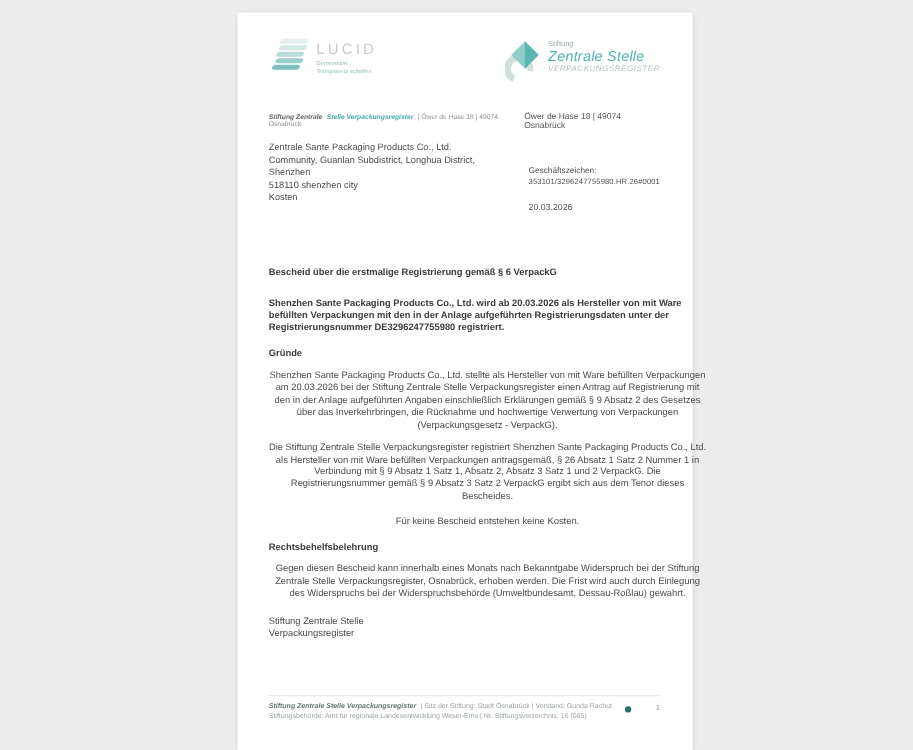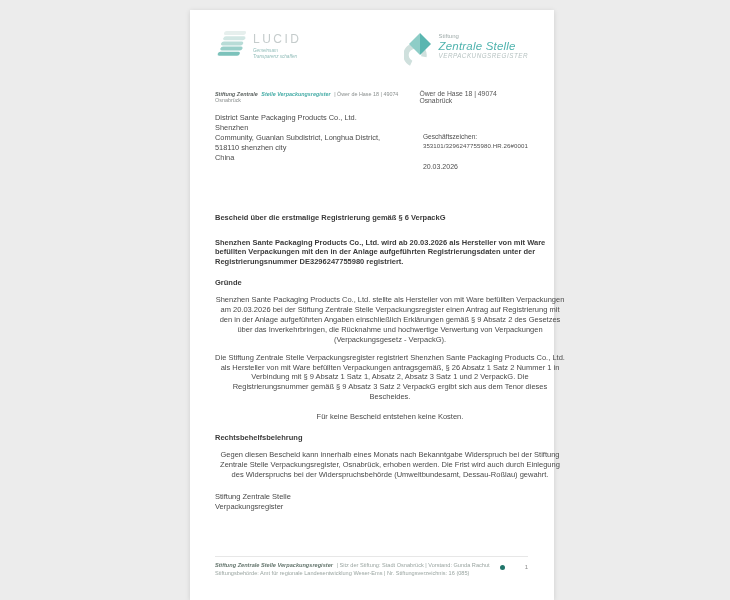--- a/index.html
+++ b/index.html
@@ -105,25 +105,25 @@
       <div class="sender-left">
         <span class="sb">Stiftung Zentrale</span>
         <span class="st">Stelle Verpackungsregister</span>
         <span class="sr">| Öwer de Hase 18 | 49074 Osnabrück</span>
       </div>
       <div class="header-address">Öwer de Hase 18 | 49074 Osnabrück</div>
     </div>
 
     <div class="addr-row">
       <div class="recipient">
-        <div>District Sante Packaging Products Co., Ltd.</div>
+        <div>Zentrale Sante Packaging Products Co., Ltd.</div>
+        <div>Community, Guanlan Subdistrict, Longhua District,</div>
         <div>Shenzhen</div>
-        <div>Community, Guanlan Subdistrict, Longhua District,</div>
         <div>518110 shenzhen city</div>
-        <div>China</div>
+        <div>Kosten</div>
       </div>
       <div class="meta">
         <div>Geschäftszeichen:</div>
         <div class="meta-value">353101/3296247755980.HR.26#0001</div>
         <div class="meta-date">20.03.2026</div>
       </div>
     </div>
 
     <div class="subject">Bescheid über die erstmalige Registrierung gemäß § 6 VerpackG</div>
     <div class="decision">Shenzhen Sante Packaging Products Co., Ltd. wird ab 20.03.2026 als Hersteller von mit Ware befüllten Verpackungen mit den in der Anlage aufgeführten Registrierungsdaten unter der Registrierungsnummer DE3296247755980 registriert.</div>

